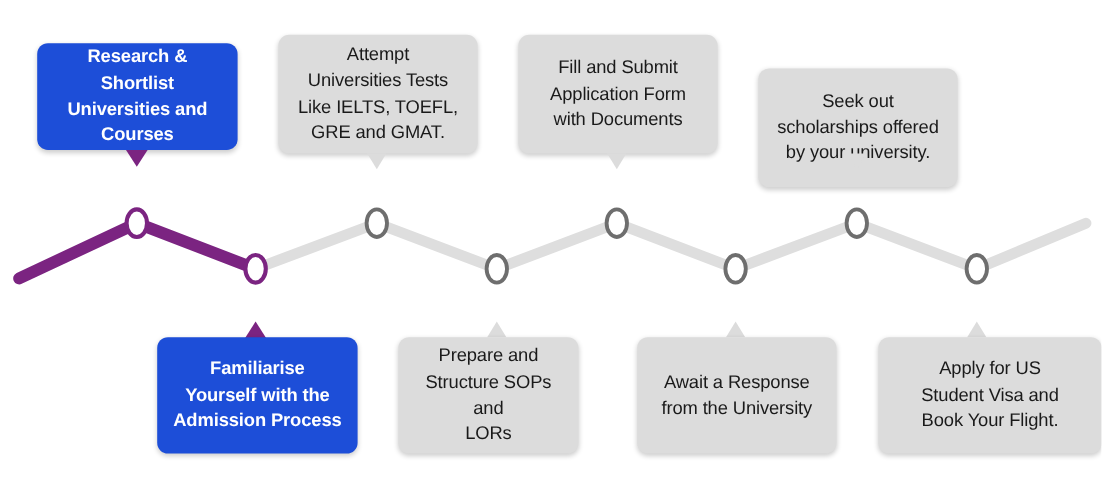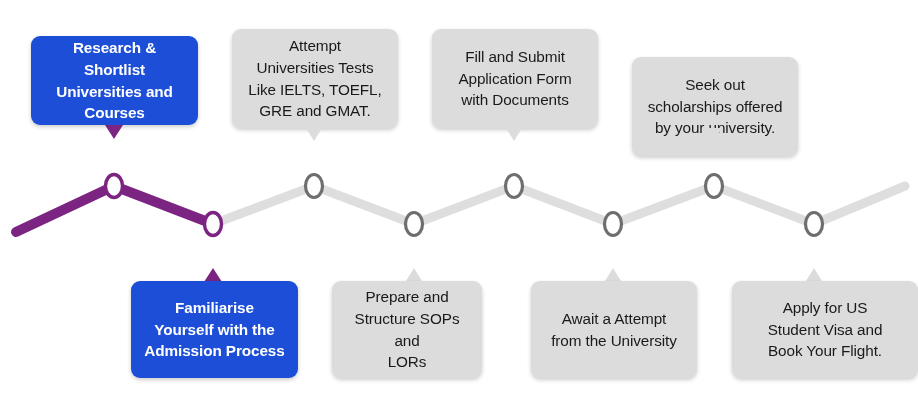--- a/index.html
+++ b/index.html
@@ -136,21 +136,21 @@
 
   <div class="tail up gray" style="left:406px; top:268px;"></div>
   <div class="callout gray" style="left:332px; top:281px; width:150px; height:97px;">
     <span class="label">Prepare and
 Structure SOPs and
 LORs</span>
   </div>
 
   <div class="tail up gray" style="left:605px; top:268px;"></div>
   <div class="callout gray" style="left:531px; top:281px; width:166px; height:97px;">
-    <span class="label">Await a Attempt
+    <span class="label">Await a Response
 from the University</span>
   </div>
 
   <div class="tail up gray" style="left:806px; top:268px;"></div>
   <div class="callout gray" style="left:732px; top:281px; width:186px; height:97px;">
     <span class="label">Apply for US
 Student Visa and
 Book Your Flight.</span>
   </div>
 

